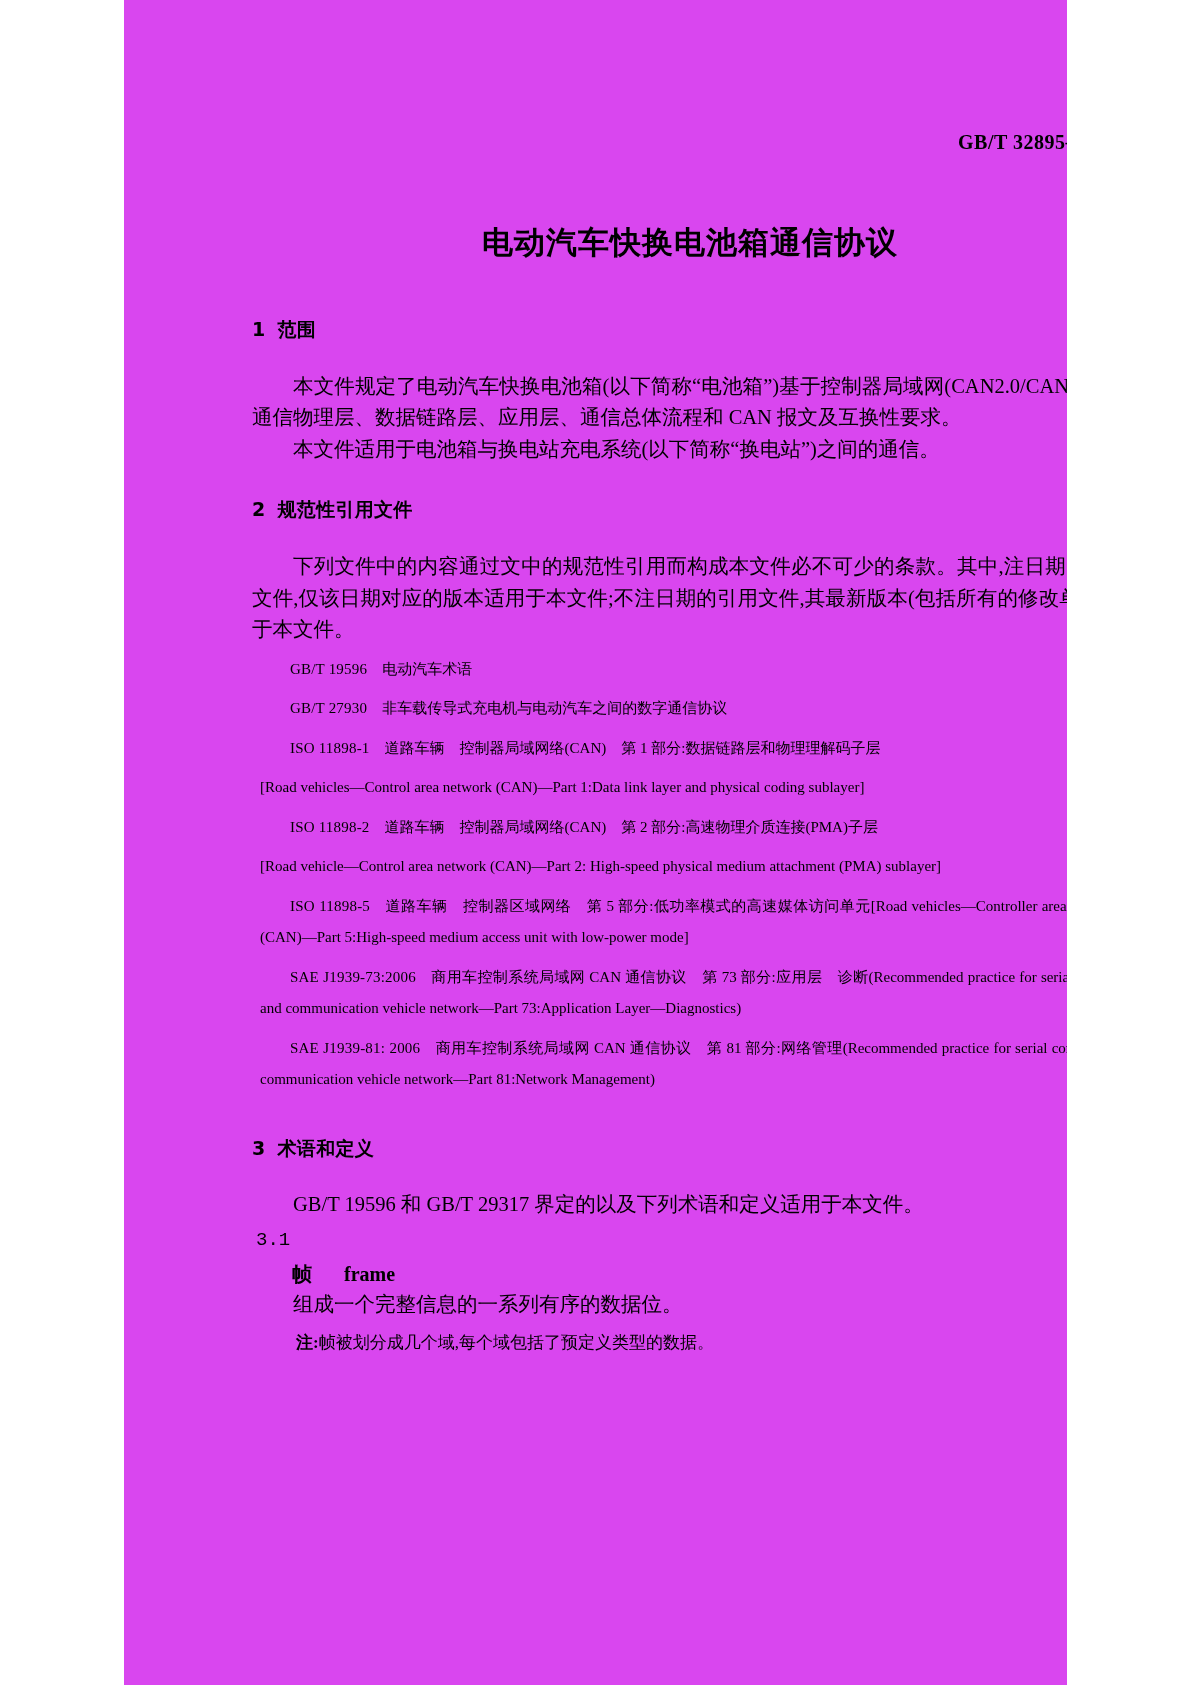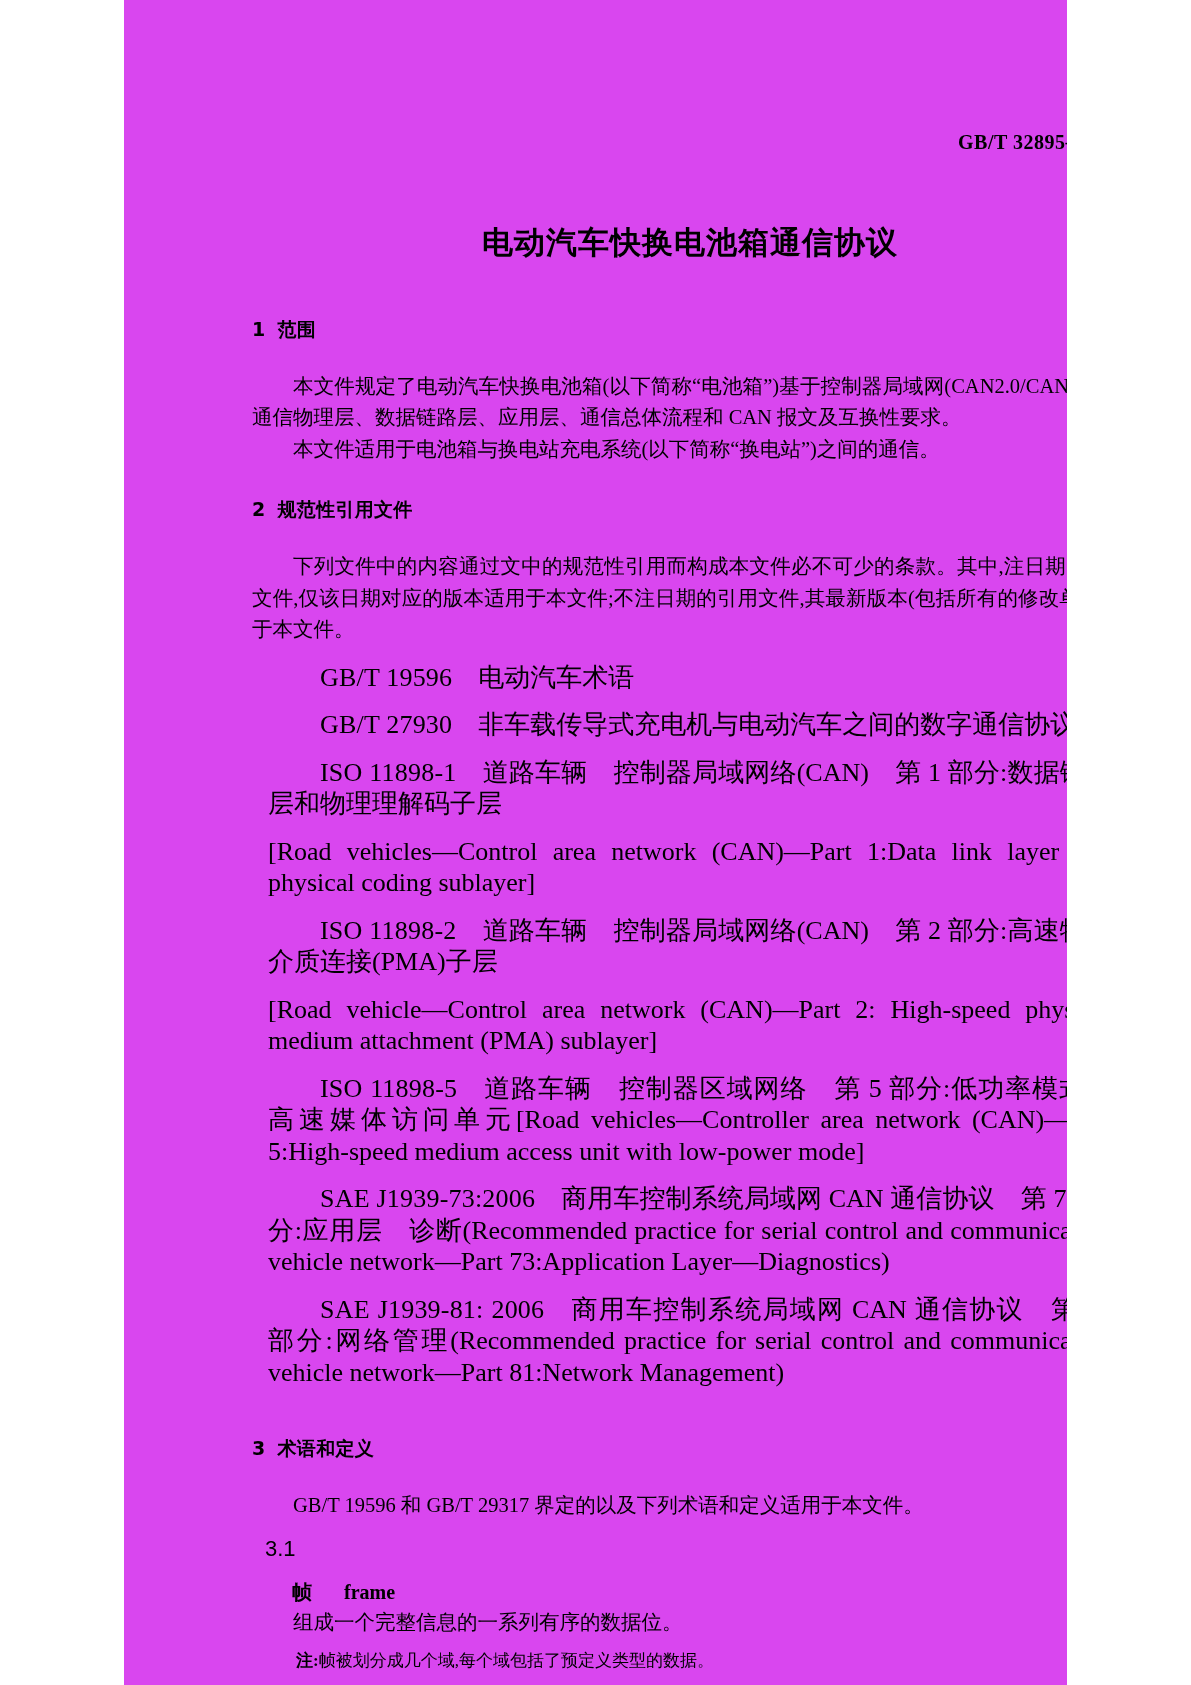--- a/index.html
+++ b/index.html
@@ -78,40 +78,40 @@
     margin: 0;
     font-size: 20.5px;
     line-height: 31.5px;
     text-align: justify;
     text-justify: inter-ideograph;
     text-indent: 2em;
   }
 
   
   p.ref {
-    margin: 16px;
-    font-size: 26px;
+    margin: 8px;
+    font-size: 15px;
     line-height: 31.5px;
     text-align: justify;
     text-indent: 2em;
   }
   p.ref.hang { text-indent: 0; }
   p.ref .std-id {
     font-family: "Liberation Serif", "DejaVu Serif", serif;
     letter-spacing: 0.2px;
   }
   p.ref .sep-wide { display: inline-block; width: 1em; }
 
   .en { font-family: "Liberation Serif", "DejaVu Serif", serif; }
 
   
   .term-num {
-    margin: 13px;
-    font-size: 22px;
-    font-family: Liberation Sans, sans-serif;
+    margin: 4px;
+    font-size: 19px;
+    font-family: Liberation Mono, monospace;
     line-height: 30px;
   }
   .term-name {
     margin: 0;
     font-size: 20px;
     font-weight: bold;
     line-height: 30px;
     padding-left: 2em;
     font-family: "DejaVu Sans", "Liberation Sans", sans-serif;
   }

